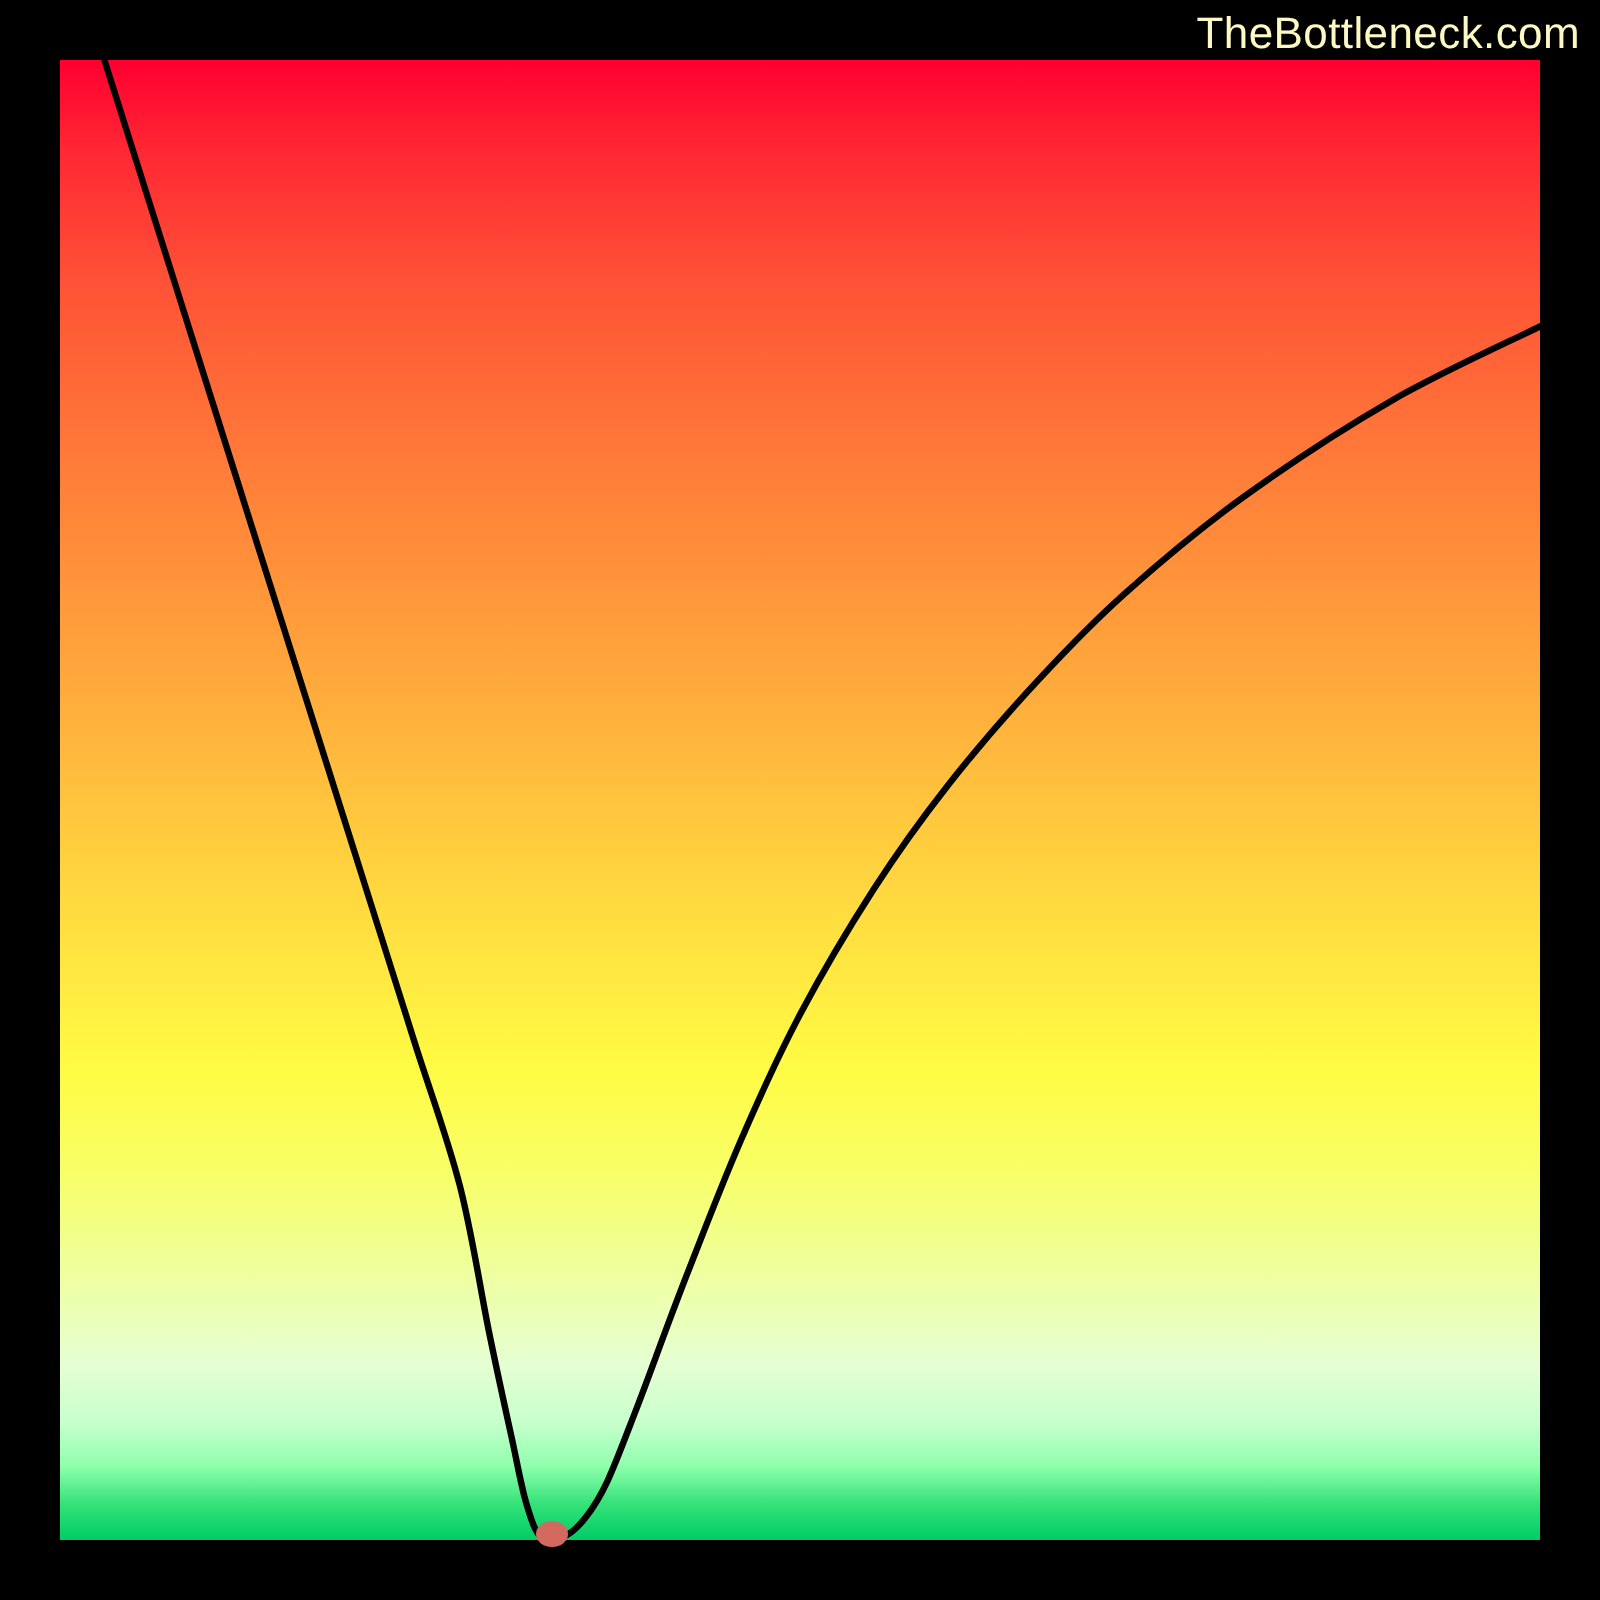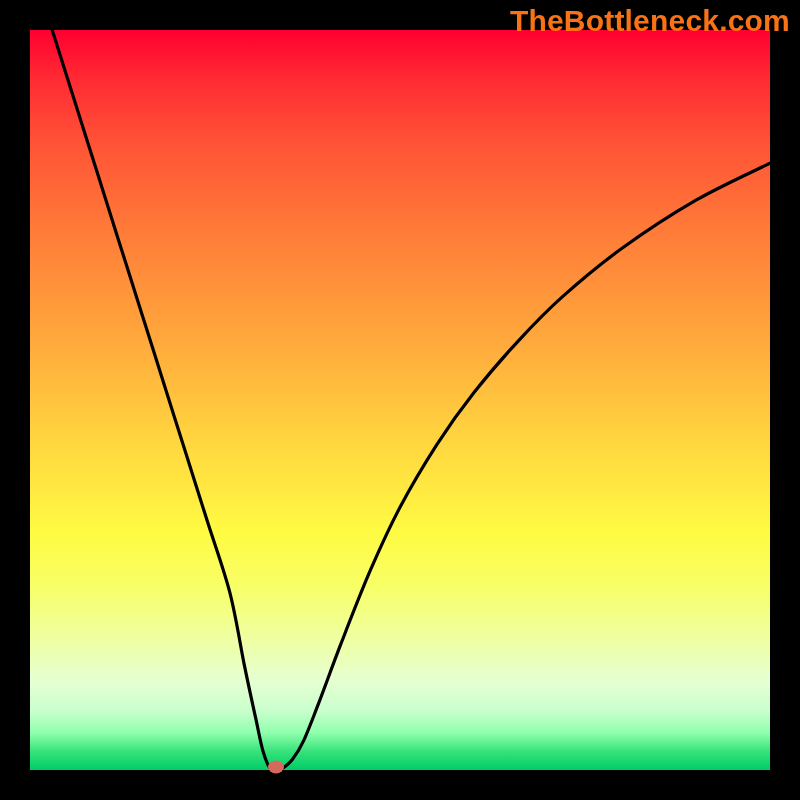--- a/index.html
+++ b/index.html
@@ -53,23 +53,23 @@
     width: 16px;
     height: 13px;
     border-radius: 50%;
     background: #d46a5f;
     transform: translate(-50%, -50%);
   }
   .watermark {
     position: absolute;
     top: 4px;
     right: 10px;
-    color: #f97316;
-    font-size: 30px;
-    font-weight: 700;
+    color: #fef9c3;
+    font-size: 22px;
+    font-weight: 400;
     letter-spacing: 0.2px;
     user-select: none;
   }
 </style>
 </head>
 <body>
 
 <div class="frame">
 
   <div class="plot-area">

